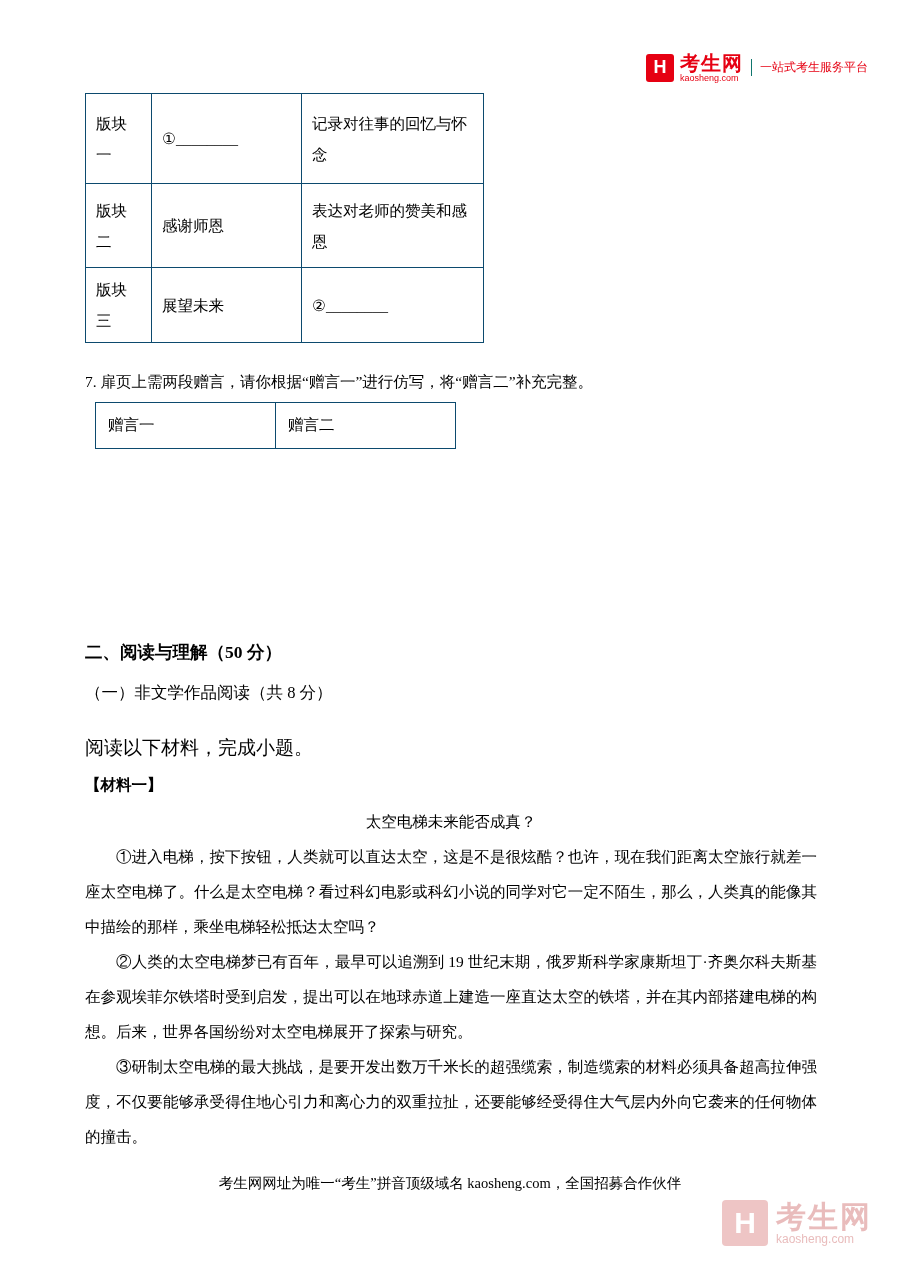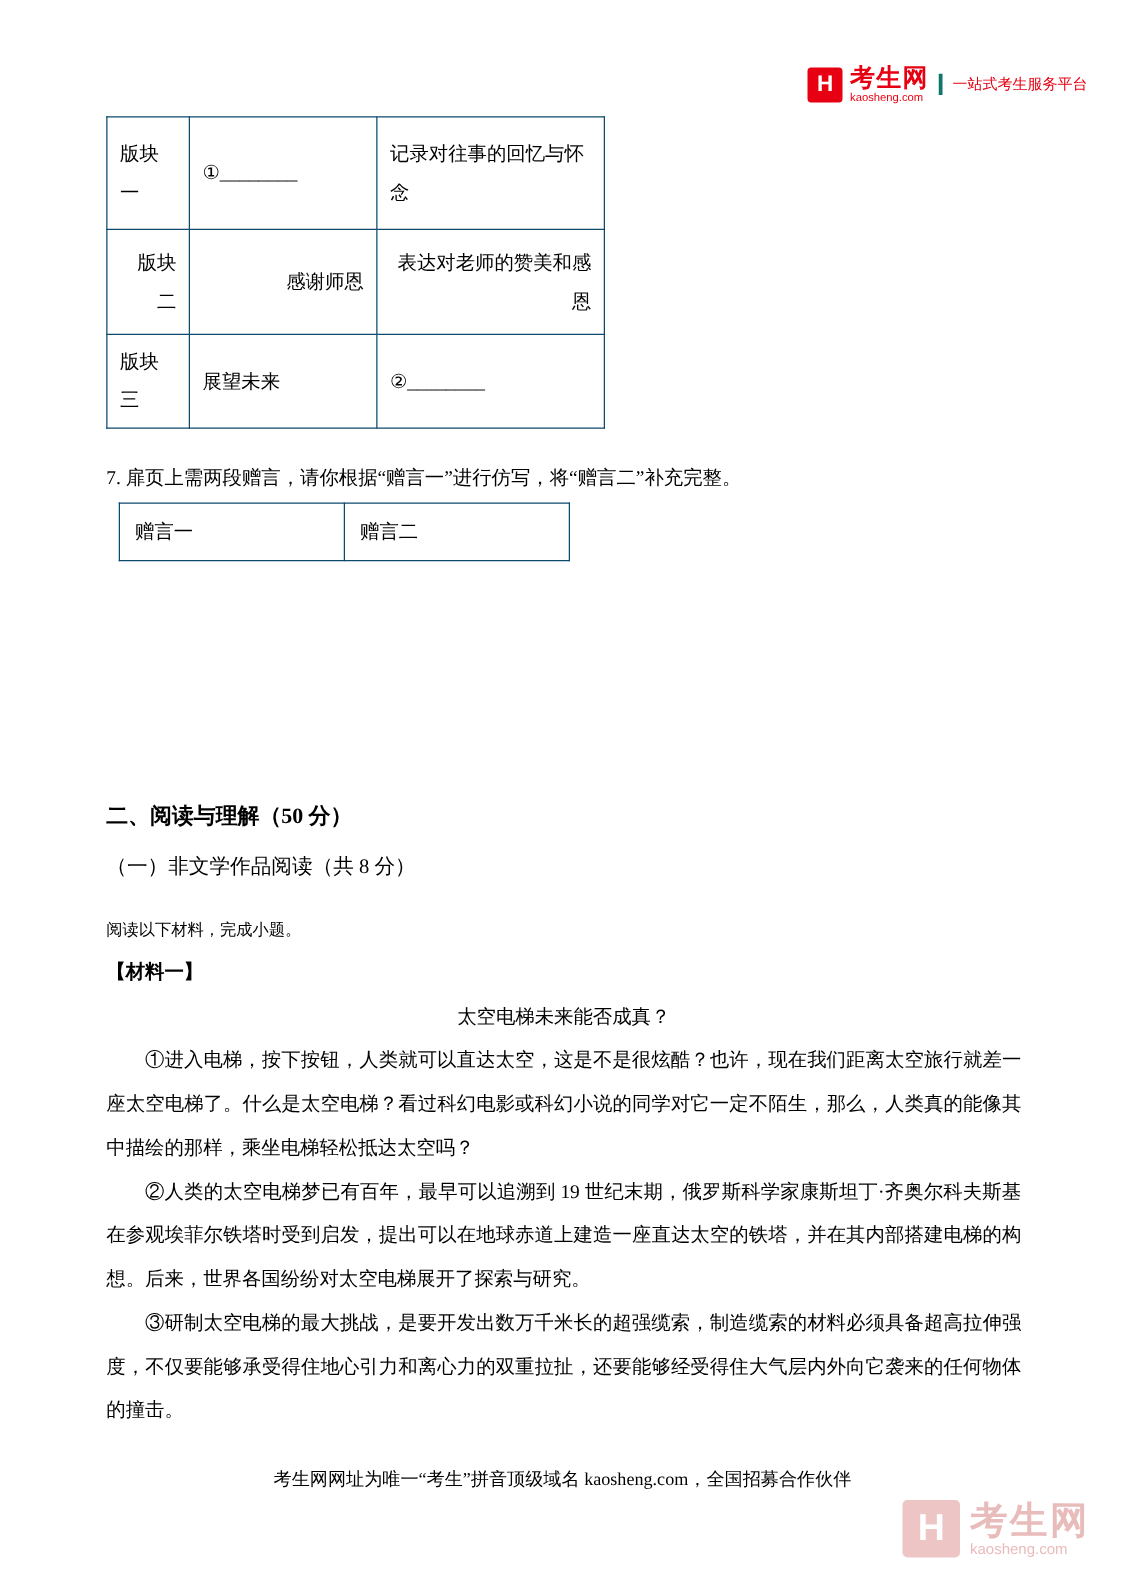--- a/index.html
+++ b/index.html
@@ -35,36 +35,36 @@
   .logo-text { display:flex; flex-direction:column; line-height:1.1; margin-right:8px; }
   .logo-brand {
     color:#e60012; font-weight:bold; font-size:20px;
     font-family:"Liberation Sans",sans-serif;
     letter-spacing:1px;
   }
   .logo-domain { color:#e60012; font-size:9px; font-family:"Liberation Sans",sans-serif; }
   .logo-tagline {
     color:#e60012; font-size:12px;
     font-family:"Liberation Sans",sans-serif;
-    border-left:3px solid #0f766e;
+    border-left:1px solid #0f766e;
     padding-left:8px;
     align-self:center;
   }
 
   
   table { border-collapse:collapse; table-layout:fixed; }
   td { border:1px solid #0c4a6e; vertical-align:middle; font-size:15.5px; }
 
   .t1 { position:absolute; left:85px; top:93px; }
   .t1 td { padding:6px 10px; line-height:2; }
   .t1 .c1 { width:66px; }
   .t1 .c2 { width:150px; }
   .t1 .c3 { width:182px; }
   .t1 .r1 td { height:90px; }
-  .t1 .r2 td { height:84px;text-align:right; }
+  .t1 .r2 td { height:84px; }
   .t1 .r3 td { height:62px; }
 
   .q7 {
     position:absolute; left:85px; top:372px;
     width:740px; font-size:15.5px;
   }
 
   .t2 { position:absolute; left:95px; top:402px;padding-left:40px; }
   .t2 .c1, .t2 .c2 { width:180px; }
   .t2 .hrow td { height:46px; padding:0 12px; }
@@ -81,21 +81,21 @@
     white-space:pre-line;
   }
 
   
   .content {
     position:absolute; left:85px; top:640px;
     width:732px;
   }
   .h1 { font-size:17.5px; font-weight:bold; margin-bottom:18px; }
   .h2 { font-size:16.5px; font-weight:normal; margin-bottom:31px; }
-  .instruction { font-size:13px; margin-bottom:14px; }
+  .instruction { font-size:19px; margin-bottom:14px; }
   .material { font-size:15.5px; font-weight:bold; margin-bottom:8px; }
   .article-title { font-size:15.5px; text-align:center; line-height:35px; }
   .para {
     font-size:15.5px;
     line-height:35px;
     text-indent:2em;
     text-align:justify;
   }
 
   

